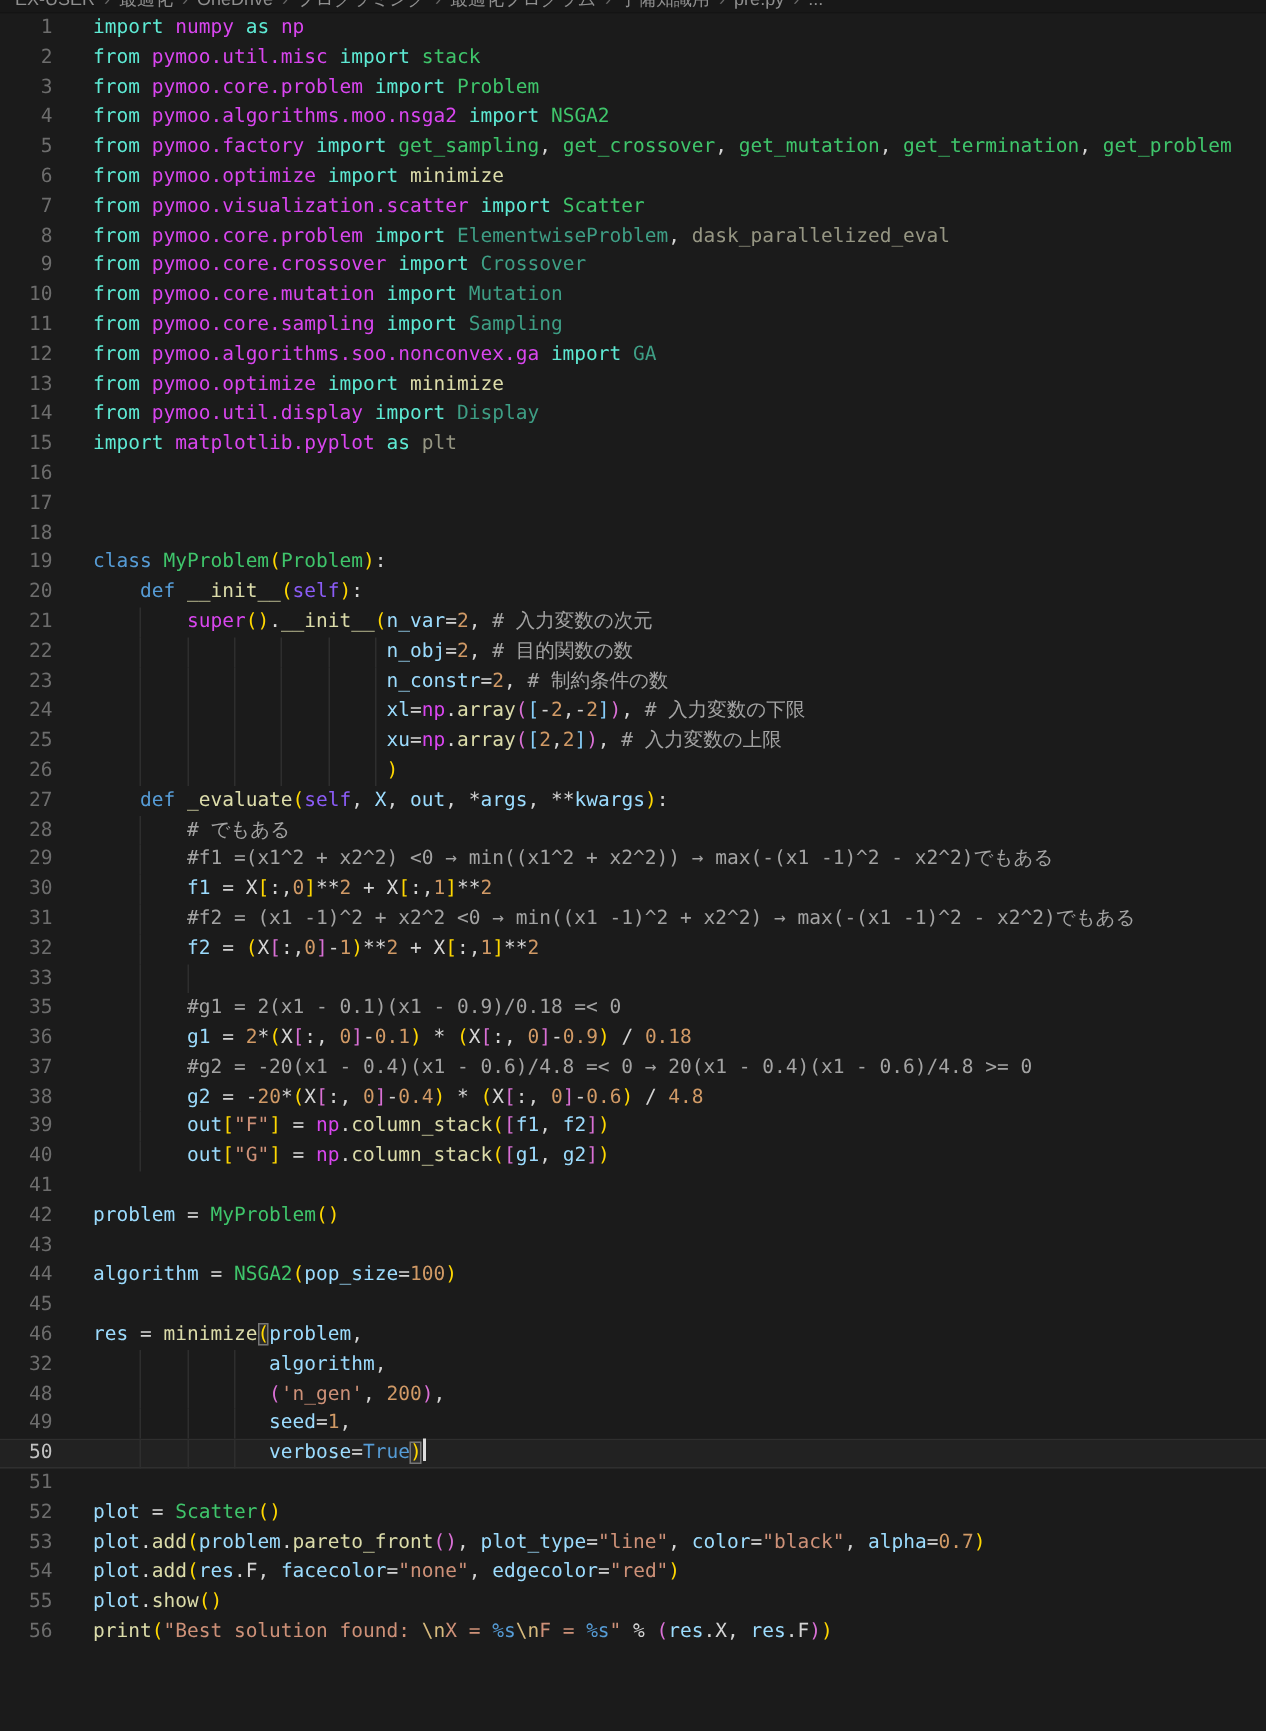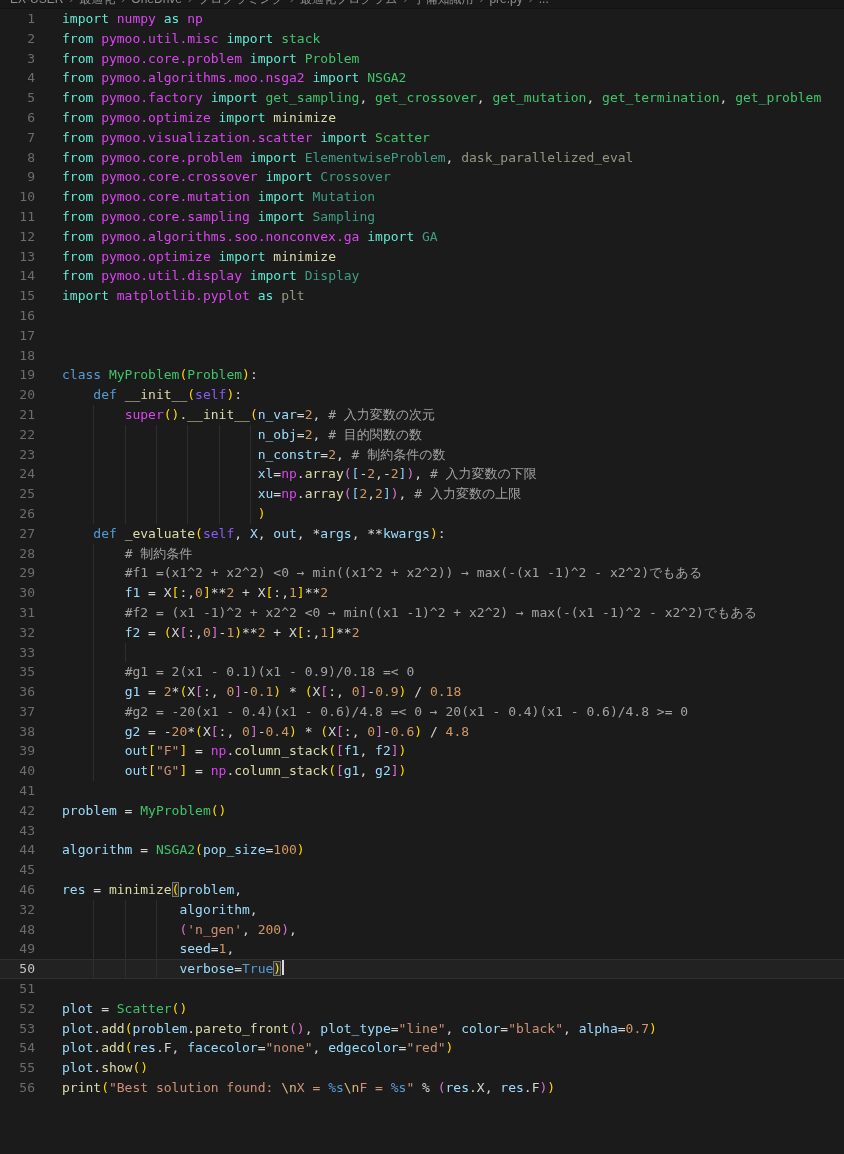--- a/index.html
+++ b/index.html
@@ -57,21 +57,21 @@
       <div class="line"><div class="ln">18</div><div class="code"></div></div>
       <div class="line"><div class="ln">19</div><div class="code"><span class="c-kb">class </span><span class="c-cls">MyProblem</span><span class="c-b1">(</span><span class="c-cls">Problem</span><span class="c-b1">)</span><span class="c-fg">:</span></div></div>
       <div class="line"><div class="ln">20</div><div class="code"><span class="c-fg">    </span><span class="c-kb">def </span><span class="c-fn">__init__</span><span class="c-b1">(</span><span class="c-slf">self</span><span class="c-b1">)</span><span class="c-fg">:</span></div></div>
       <div class="line"><div class="ln">21</div><div class="code"><span class="guide" style="left: calc(4ch + 15px);"></span><span class="c-fg">        </span><span class="c-mod">super</span><span class="c-b1">()</span><span class="c-fg">.</span><span class="c-fn">__init__</span><span class="c-b1">(</span><span class="c-vr">n_var</span><span class="c-fg">=</span><span class="c-num">2</span><span class="c-fg">, </span><span class="c-cmt"># 入力変数の次元</span></div></div>
       <div class="line"><div class="ln">22</div><div class="code"><span class="guide" style="left: calc(4ch + 15px);"></span><span class="guide" style="left: calc(8ch + 15px);"></span><span class="guide" style="left: calc(12ch + 15px);"></span><span class="guide" style="left: calc(16ch + 15px);"></span><span class="guide" style="left: calc(20ch + 15px);"></span><span class="guide" style="left: calc(24ch + 15px);"></span><span class="c-fg">                         </span><span class="c-vr">n_obj</span><span class="c-fg">=</span><span class="c-num">2</span><span class="c-fg">, </span><span class="c-cmt"># 目的関数の数</span></div></div>
       <div class="line"><div class="ln">23</div><div class="code"><span class="guide" style="left: calc(4ch + 15px);"></span><span class="guide" style="left: calc(8ch + 15px);"></span><span class="guide" style="left: calc(12ch + 15px);"></span><span class="guide" style="left: calc(16ch + 15px);"></span><span class="guide" style="left: calc(20ch + 15px);"></span><span class="guide" style="left: calc(24ch + 15px);"></span><span class="c-fg">                         </span><span class="c-vr">n_constr</span><span class="c-fg">=</span><span class="c-num">2</span><span class="c-fg">, </span><span class="c-cmt"># 制約条件の数</span></div></div>
       <div class="line"><div class="ln">24</div><div class="code"><span class="guide" style="left: calc(4ch + 15px);"></span><span class="guide" style="left: calc(8ch + 15px);"></span><span class="guide" style="left: calc(12ch + 15px);"></span><span class="guide" style="left: calc(16ch + 15px);"></span><span class="guide" style="left: calc(20ch + 15px);"></span><span class="guide" style="left: calc(24ch + 15px);"></span><span class="c-fg">                         </span><span class="c-vr">xl</span><span class="c-fg">=</span><span class="c-mod">np</span><span class="c-fg">.</span><span class="c-fn">array</span><span class="c-b2">(</span><span class="c-b3">[</span><span class="c-fg">-</span><span class="c-num">2</span><span class="c-fg">,-</span><span class="c-num">2</span><span class="c-b3">]</span><span class="c-b2">)</span><span class="c-fg">, </span><span class="c-cmt"># 入力変数の下限</span></div></div>
       <div class="line"><div class="ln">25</div><div class="code"><span class="guide" style="left: calc(4ch + 15px);"></span><span class="guide" style="left: calc(8ch + 15px);"></span><span class="guide" style="left: calc(12ch + 15px);"></span><span class="guide" style="left: calc(16ch + 15px);"></span><span class="guide" style="left: calc(20ch + 15px);"></span><span class="guide" style="left: calc(24ch + 15px);"></span><span class="c-fg">                         </span><span class="c-vr">xu</span><span class="c-fg">=</span><span class="c-mod">np</span><span class="c-fg">.</span><span class="c-fn">array</span><span class="c-b2">(</span><span class="c-b3">[</span><span class="c-num">2</span><span class="c-fg">,</span><span class="c-num">2</span><span class="c-b3">]</span><span class="c-b2">)</span><span class="c-fg">, </span><span class="c-cmt"># 入力変数の上限</span></div></div>
       <div class="line"><div class="ln">26</div><div class="code"><span class="guide" style="left: calc(4ch + 15px);"></span><span class="guide" style="left: calc(8ch + 15px);"></span><span class="guide" style="left: calc(12ch + 15px);"></span><span class="guide" style="left: calc(16ch + 15px);"></span><span class="guide" style="left: calc(20ch + 15px);"></span><span class="guide" style="left: calc(24ch + 15px);"></span><span class="c-fg">                         </span><span class="c-b1">)</span></div></div>
       <div class="line"><div class="ln">27</div><div class="code"><span class="c-fg">    </span><span class="c-kb">def </span><span class="c-fn">_evaluate</span><span class="c-b1">(</span><span class="c-slf">self</span><span class="c-fg">, </span><span class="c-vr">X</span><span class="c-fg">, </span><span class="c-vr">out</span><span class="c-fg">, </span><span class="c-fg">*</span><span class="c-vr">args</span><span class="c-fg">, </span><span class="c-fg">**</span><span class="c-vr">kwargs</span><span class="c-b1">)</span><span class="c-fg">:</span></div></div>
-      <div class="line"><div class="ln">28</div><div class="code"><span class="guide" style="left: calc(4ch + 15px);"></span><span class="c-fg">        </span><span class="c-cmt"># 制約条件</span></div></div>
+      <div class="line"><div class="ln">28</div><div class="code"><span class="guide" style="left: calc(4ch + 15px);"></span><span class="c-fg">        </span><span class="c-cmt"># でもある</span></div></div>
       <div class="line"><div class="ln">29</div><div class="code"><span class="guide" style="left: calc(4ch + 15px);"></span><span class="c-fg">        </span><span class="c-cmt">#f1 =(x1^2 + x2^2) &lt;0 → min((x1^2 + x2^2)) → max(-(x1 -1)^2 - x2^2)でもある</span></div></div>
       <div class="line"><div class="ln">30</div><div class="code"><span class="guide" style="left: calc(4ch + 15px);"></span><span class="c-fg">        </span><span class="c-vr">f1</span><span class="c-fg"> = </span><span class="c-fg">X</span><span class="c-b1">[</span><span class="c-fg">:,</span><span class="c-num">0</span><span class="c-b1">]</span><span class="c-fg">**</span><span class="c-num">2</span><span class="c-fg"> + </span><span class="c-fg">X</span><span class="c-b1">[</span><span class="c-fg">:,</span><span class="c-num">1</span><span class="c-b1">]</span><span class="c-fg">**</span><span class="c-num">2</span></div></div>
       <div class="line"><div class="ln">31</div><div class="code"><span class="guide" style="left: calc(4ch + 15px);"></span><span class="c-fg">        </span><span class="c-cmt">#f2 = (x1 -1)^2 + x2^2 &lt;0 → min((x1 -1)^2 + x2^2) → max(-(x1 -1)^2 - x2^2)でもある</span></div></div>
       <div class="line"><div class="ln">32</div><div class="code"><span class="guide" style="left: calc(4ch + 15px);"></span><span class="c-fg">        </span><span class="c-vr">f2</span><span class="c-fg"> = </span><span class="c-b1">(</span><span class="c-fg">X</span><span class="c-b2">[</span><span class="c-fg">:,</span><span class="c-num">0</span><span class="c-b2">]</span><span class="c-fg">-</span><span class="c-num">1</span><span class="c-b1">)</span><span class="c-fg">**</span><span class="c-num">2</span><span class="c-fg"> + </span><span class="c-fg">X</span><span class="c-b1">[</span><span class="c-fg">:,</span><span class="c-num">1</span><span class="c-b1">]</span><span class="c-fg">**</span><span class="c-num">2</span></div></div>
       <div class="line"><div class="ln">33</div><div class="code"><span class="guide" style="left: calc(4ch + 15px);"></span><span class="guide" style="left: calc(8ch + 15px);"></span></div></div>
       <div class="line"><div class="ln">35</div><div class="code"><span class="guide" style="left: calc(4ch + 15px);"></span><span class="c-fg">        </span><span class="c-cmt">#g1 = 2(x1 - 0.1)(x1 - 0.9)/0.18 =&lt; 0</span></div></div>
       <div class="line"><div class="ln">36</div><div class="code"><span class="guide" style="left: calc(4ch + 15px);"></span><span class="c-fg">        </span><span class="c-vr">g1</span><span class="c-fg"> = </span><span class="c-num">2</span><span class="c-fg">*</span><span class="c-b1">(</span><span class="c-fg">X</span><span class="c-b2">[</span><span class="c-fg">:, </span><span class="c-num">0</span><span class="c-b2">]</span><span class="c-fg">-</span><span class="c-num">0.1</span><span class="c-b1">)</span><span class="c-fg"> * </span><span class="c-b1">(</span><span class="c-fg">X</span><span class="c-b2">[</span><span class="c-fg">:, </span><span class="c-num">0</span><span class="c-b2">]</span><span class="c-fg">-</span><span class="c-num">0.9</span><span class="c-b1">)</span><span class="c-fg"> / </span><span class="c-num">0.18</span></div></div>
       <div class="line"><div class="ln">37</div><div class="code"><span class="guide" style="left: calc(4ch + 15px);"></span><span class="c-fg">        </span><span class="c-cmt">#g2 = -20(x1 - 0.4)(x1 - 0.6)/4.8 =&lt; 0 → 20(x1 - 0.4)(x1 - 0.6)/4.8 &gt;= 0</span></div></div>
       <div class="line"><div class="ln">38</div><div class="code"><span class="guide" style="left: calc(4ch + 15px);"></span><span class="c-fg">        </span><span class="c-vr">g2</span><span class="c-fg"> = </span><span class="c-fg">-</span><span class="c-num">20</span><span class="c-fg">*</span><span class="c-b1">(</span><span class="c-fg">X</span><span class="c-b2">[</span><span class="c-fg">:, </span><span class="c-num">0</span><span class="c-b2">]</span><span class="c-fg">-</span><span class="c-num">0.4</span><span class="c-b1">)</span><span class="c-fg"> * </span><span class="c-b1">(</span><span class="c-fg">X</span><span class="c-b2">[</span><span class="c-fg">:, </span><span class="c-num">0</span><span class="c-b2">]</span><span class="c-fg">-</span><span class="c-num">0.6</span><span class="c-b1">)</span><span class="c-fg"> / </span><span class="c-num">4.8</span></div></div>
       <div class="line"><div class="ln">39</div><div class="code"><span class="guide" style="left: calc(4ch + 15px);"></span><span class="c-fg">        </span><span class="c-vr">out</span><span class="c-b1">[</span><span class="c-str">"F"</span><span class="c-b1">]</span><span class="c-fg"> = </span><span class="c-mod">np</span><span class="c-fg">.</span><span class="c-fn">column_stack</span><span class="c-b1">(</span><span class="c-b2">[</span><span class="c-vr">f1</span><span class="c-fg">, </span><span class="c-vr">f2</span><span class="c-b2">]</span><span class="c-b1">)</span></div></div>

